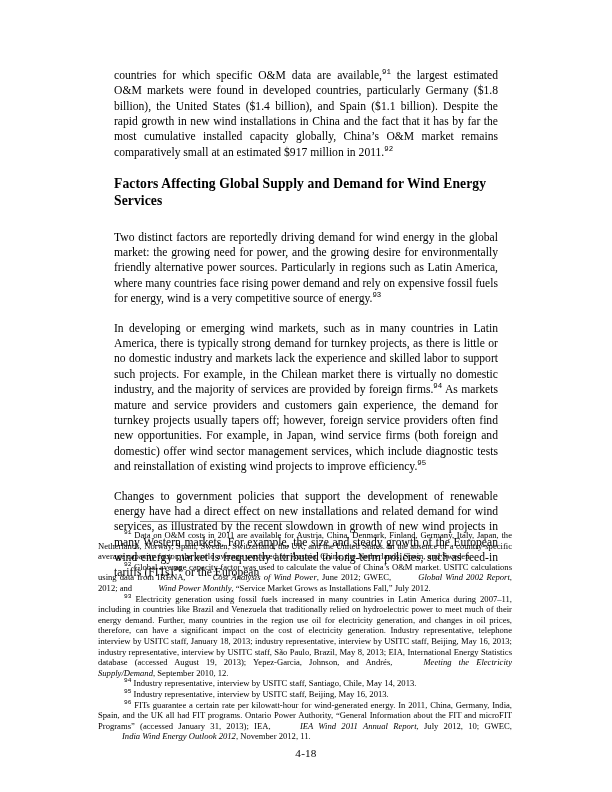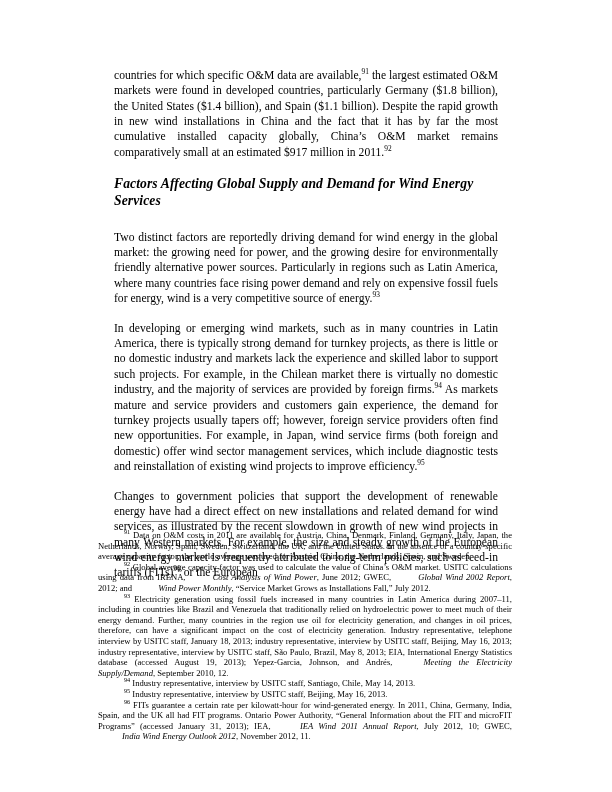--- a/index.html
+++ b/index.html
@@ -33,30 +33,30 @@
     text-justify: inter-word;
     letter-spacing: 0.01px;
   }
   p.para:last-child { margin-bottom: 13px; }
 
   h2.section-heading {
     margin: 12px 0 20px 0;
     font-size: 13.6px;
     line-height: 17.5px;
     font-weight: bold;
-    font-style: italic;
     text-align: left;
     letter-spacing: 0.1px;
   }
 
   sup.fn {
     font-size: 7.4px;
     vertical-align: super;
     line-height: 0;
     letter-spacing: 0;
+    font-family: Liberation Mono, monospace;
   }
 
   
   .footnote-rule {
     position: absolute;
     left: 140px;
     top: 521px;
     width: 151px;
     height: 0;
     border-top: 1px solid #8a8a8a;
@@ -116,14 +116,15 @@
 
   <div class="footnotes">
     <p class="footnote"><sup class="fn">91</sup> Data on O&amp;M costs in 2011 are available for Austria, China, Denmark, Finland, Germany, Italy, Japan, the Netherlands, Norway, Spain, Sweden, Switzerland, the UK, and the United States. In the absence of a country-specific average capacity factor, the world average was used for Austria, China, the Netherlands, Spain, and Sweden.</p>
     <p class="footnote"><sup class="fn">92</sup> Global average capacity factor was used to calculate the value of China’s O&amp;M market. USITC calculations using data from IRENA, <i>Cost Analysis of Wind Power</i>, June 2012; GWEC, <i>Global Wind 2002 Report</i>, 2012; and <i>Wind Power Monthly</i>, “Service Market Grows as Installations Fall,” July 2012.</p>
     <p class="footnote"><sup class="fn">93</sup> Electricity generation using fossil fuels increased in many countries in Latin America during 2007–11, including in countries like Brazil and Venezuela that traditionally relied on hydroelectric power to meet much of their energy demand. Further, many countries in the region use oil for electricity generation, and changes in oil prices, therefore, can have a significant impact on the cost of electricity generation. Industry representative, telephone interview by USITC staff, January 18, 2013; industry representative, interview by USITC staff, Beijing, May 16, 2013; industry representative, interview by USITC staff, São Paulo, Brazil, May 8, 2013; EIA, International Energy Statistics database (accessed August 19, 2013); Yepez-Garcia, Johnson, and Andrés, <i>Meeting the Electricity Supply/Demand</i>, September 2010, 12.</p>
     <p class="footnote"><sup class="fn">94</sup> Industry representative, interview by USITC staff, Santiago, Chile, May 14, 2013.</p>
     <p class="footnote"><sup class="fn">95</sup> Industry representative, interview by USITC staff, Beijing, May 16, 2013.</p>
     <p class="footnote"><sup class="fn">96</sup> FITs guarantee a certain rate per kilowatt-hour for wind-generated energy. In 2011, China, Germany, India, Spain, and the UK all had FIT programs. Ontario Power Authority, “General Information about the FIT and microFIT Programs” (accessed January 31, 2013); IEA, <i>IEA Wind 2011 Annual Report</i>, July 2012, 10; GWEC, <i>India Wind Energy Outlook 2012</i>, November 2012, 11.</p>
   </div>
 
+  <div class="page-number">4-18</div>
 
 </div>
 
 </body></html>

